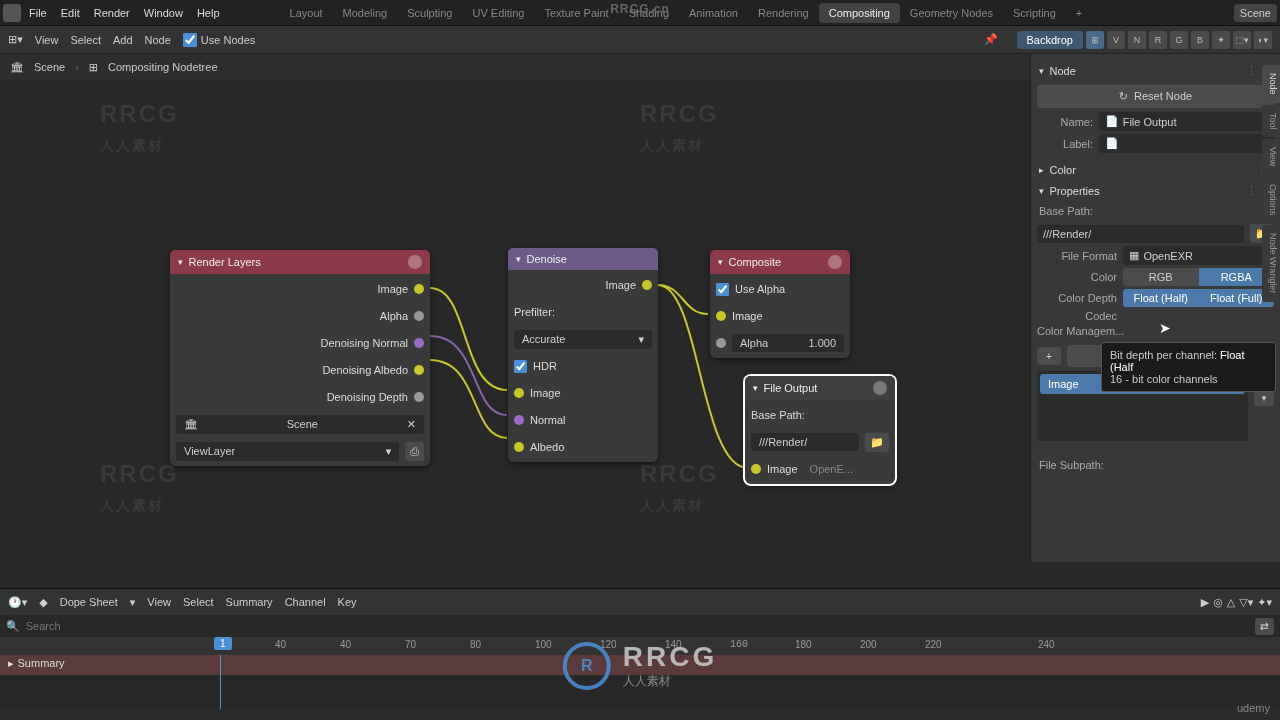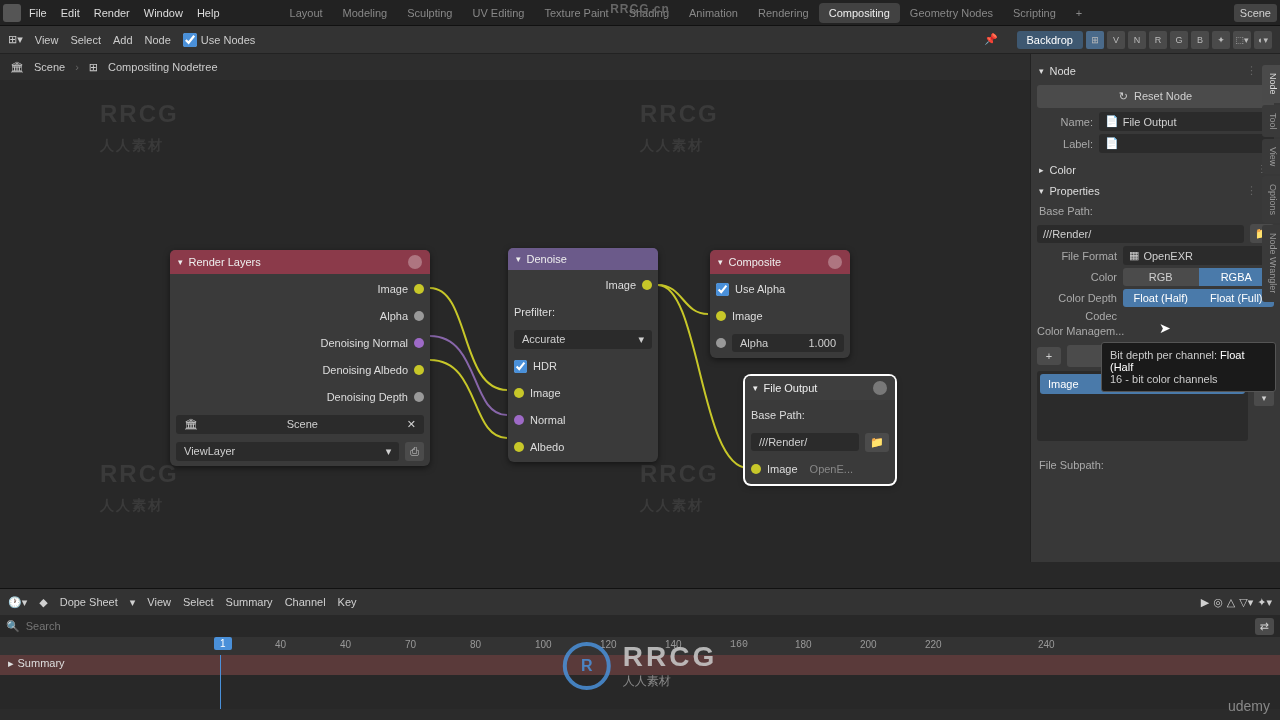--- a/index.html
+++ b/index.html
@@ -91,21 +91,21 @@
 .dope .ruler .cur{ position:absolute; top:0; background:#4a90d9; color:#fff; padding:1px 6px; border-radius:2px; font-size:10px;}
 .dope .tracks{ position:relative; height:54px; background:#282828;}
 .dope .summary{ background:#5a3a3a; height:20px; padding:2px 8px; color:#ddd;}
 .dope .playhead{ position:absolute; top:0; bottom:0; width:1px; background:#4a90d9;}
 
 
 .bottom-logo{ position:absolute; bottom:30px; left:50%; transform:translateX(-50%); display:flex; align-items:center; gap:12px; opacity:.85;}
 .bottom-logo .circ{ width:48px; height:48px; border:4px solid #4a90d9; border-radius:50%; display:flex; align-items:center; justify-content:center; color:#4a90d9; font-weight:bold; font-size:16px;}
 .bottom-logo .txt .big{ font-size:28px; font-weight:bold; color:#ccc; letter-spacing:3px;}
 .bottom-logo .txt .sm{ font-size:12px; color:#999;}
-.udemy{ position:absolute; bottom:6px; right:10px; color:#888; font-size:14px;}
+.udemy{ position:absolute; bottom:6px; right:10px; color:#888; font-size:11px;}
 .topwm{ position:absolute; top:2px; left:50%; transform:translateX(-50%); color:#666; font-size:12px; font-weight:bold; letter-spacing:1px;}
 </style>
 </head>
 <body>
 
 <div class="topbar">
   <div class="logo"></div>
   <div class="menu">
     <span>File</span>
     <span>Edit</span>

